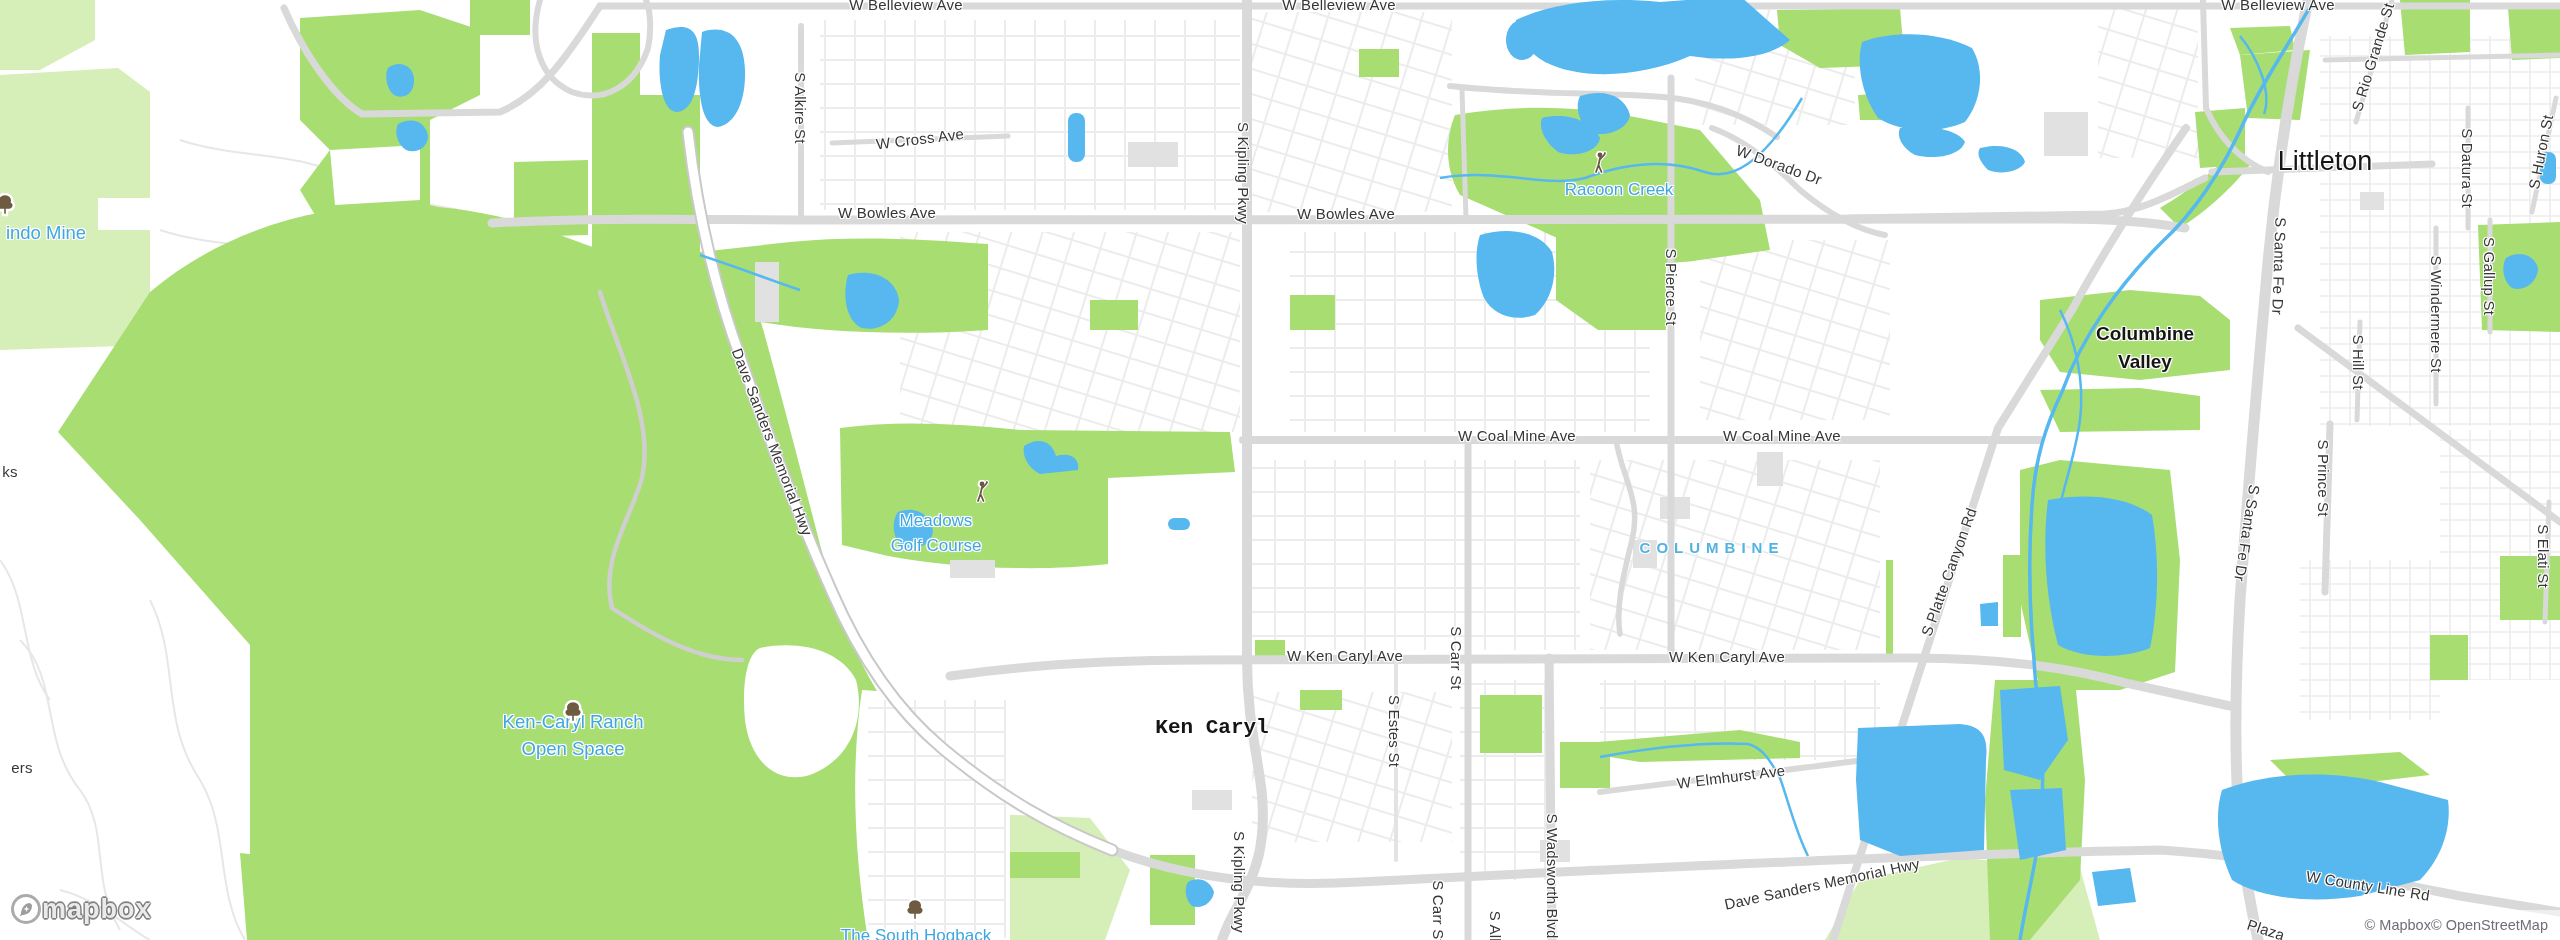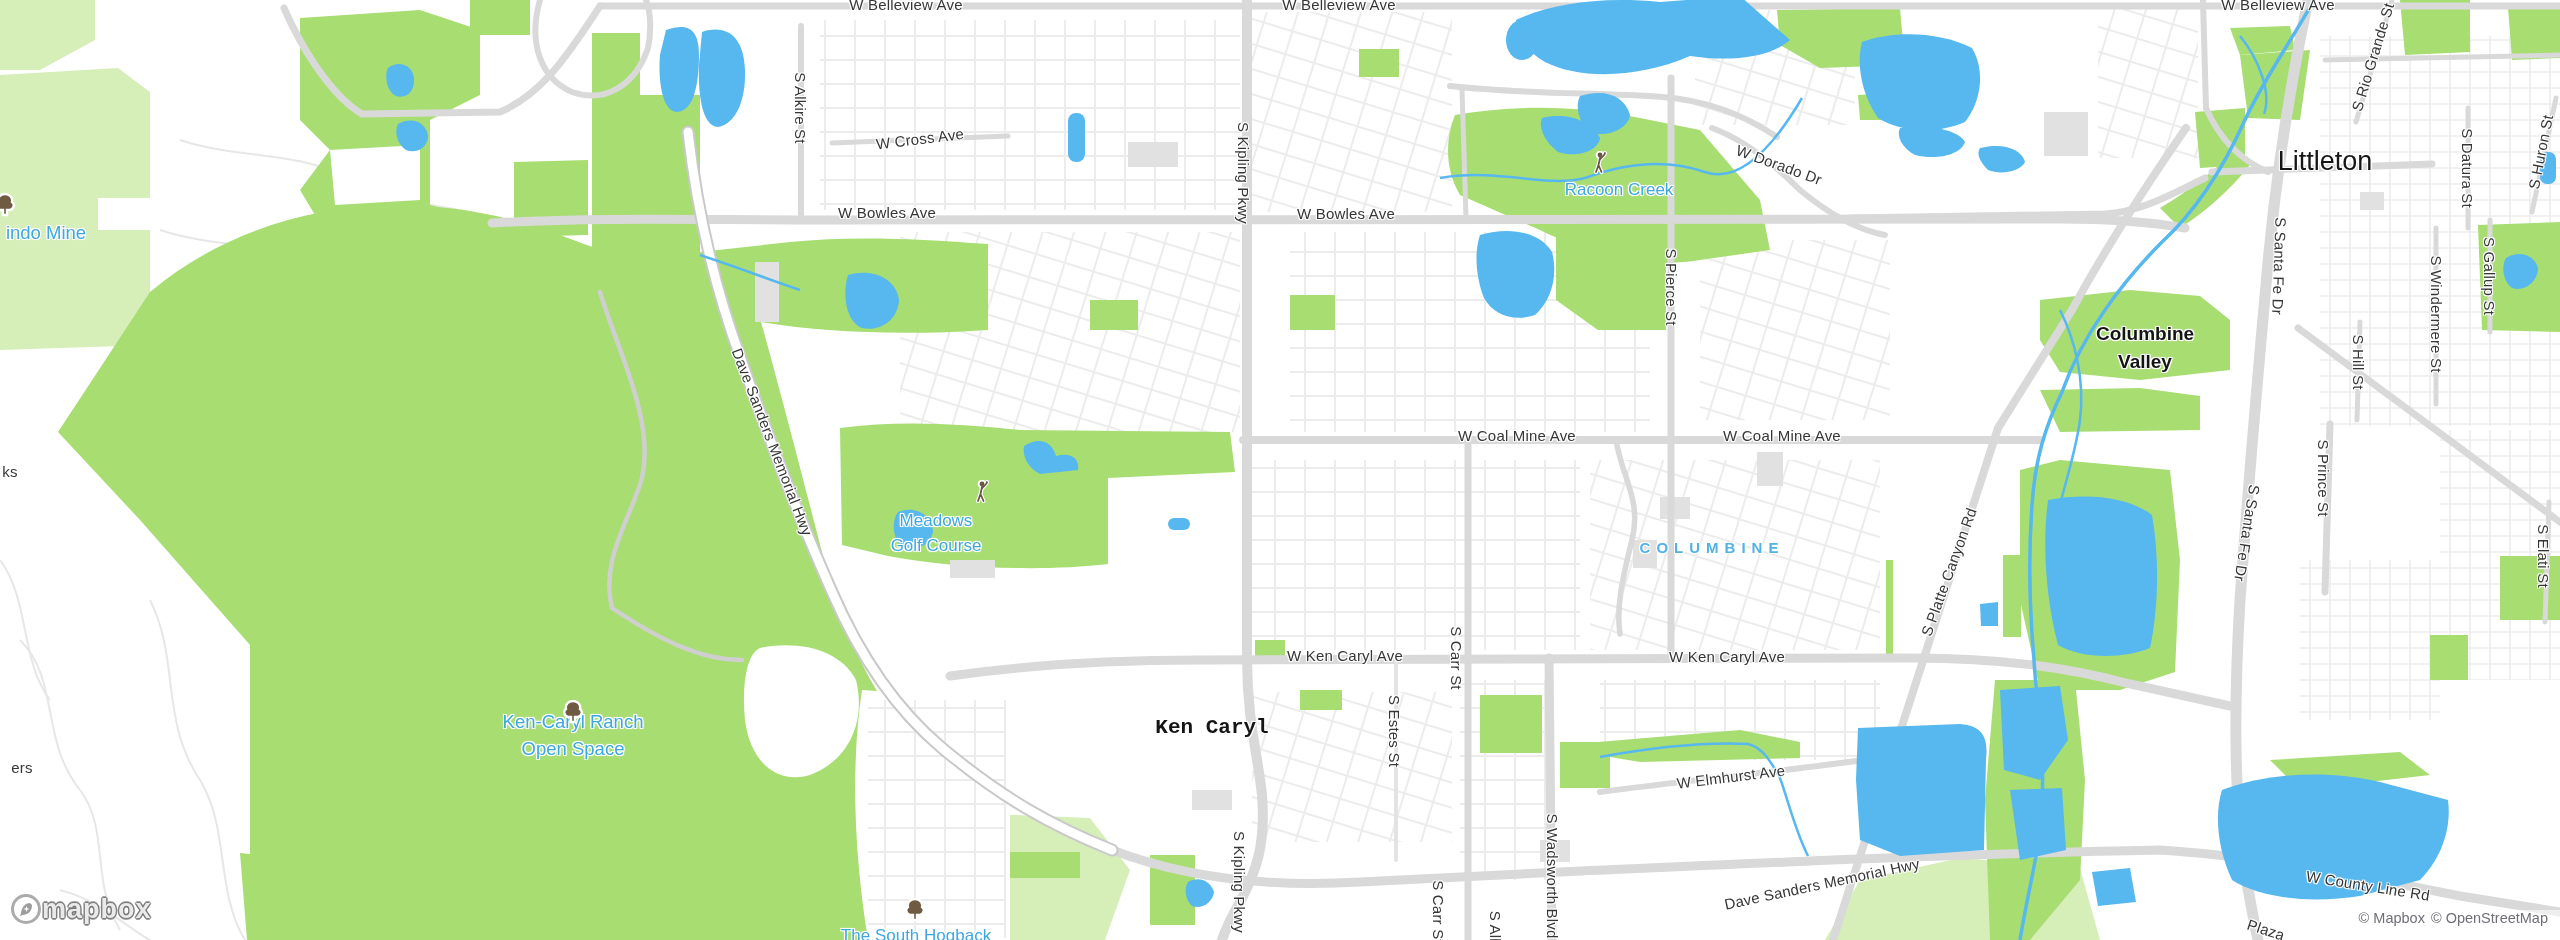--- a/index.html
+++ b/index.html
@@ -17,22 +17,22 @@
         text-shadow:-1px -1px 0 #fff,1px -1px 0 #fff,-1px 1px 0 #fff,1px 1px 0 #fff;}
   .area{font-size:17px;color:#3fa7e0;}
   .area2{font-size:18.5px;color:#3fa7e0;}
   .icon{position:absolute;pointer-events:none;}
   #logo{position:absolute;left:10px;top:893px;display:flex;align-items:center;gap:0;}
   #logo .word{font-size:27px;font-weight:bold;letter-spacing:1px;color:rgba(255,255,255,.85);
       text-shadow:-1.6px 0 0 rgba(115,115,115,.65),1.6px 0 0 rgba(115,115,115,.65),
                   0 -1.6px 0 rgba(115,115,115,.65),0 1.6px 0 rgba(115,115,115,.65),
                   -1.1px -1.1px 0 rgba(115,115,115,.6),1.1px 1.1px 0 rgba(115,115,115,.6),
                   -1.1px 1.1px 0 rgba(115,115,115,.6),1.1px -1.1px 0 rgba(115,115,115,.6);}
-  #attrib{position:absolute;right:0;top:910px;height:30px;display:flex;
-      background:rgba(255,255,255,.55);padding:0 12px;font-size:14.5px;color:#6f6f78;gap:6px;}
+  #attrib{position:absolute;right:0;top:910px;height:30px;display:flex;align-items:center;
+      background:rgba(255,255,255,.55);padding:0 12px;font-size:14.5px;color:#6f6f78;}
   #attrib span{cursor:pointer;}
 </style>
 </head>
 <body>
 
 <div id="stage">
 
 <svg id="map-svg" width="2560" height="940" viewBox="0 0 2560 940">
   <defs>
     <pattern id="gp" width="30" height="24" patternUnits="userSpaceOnUse">

